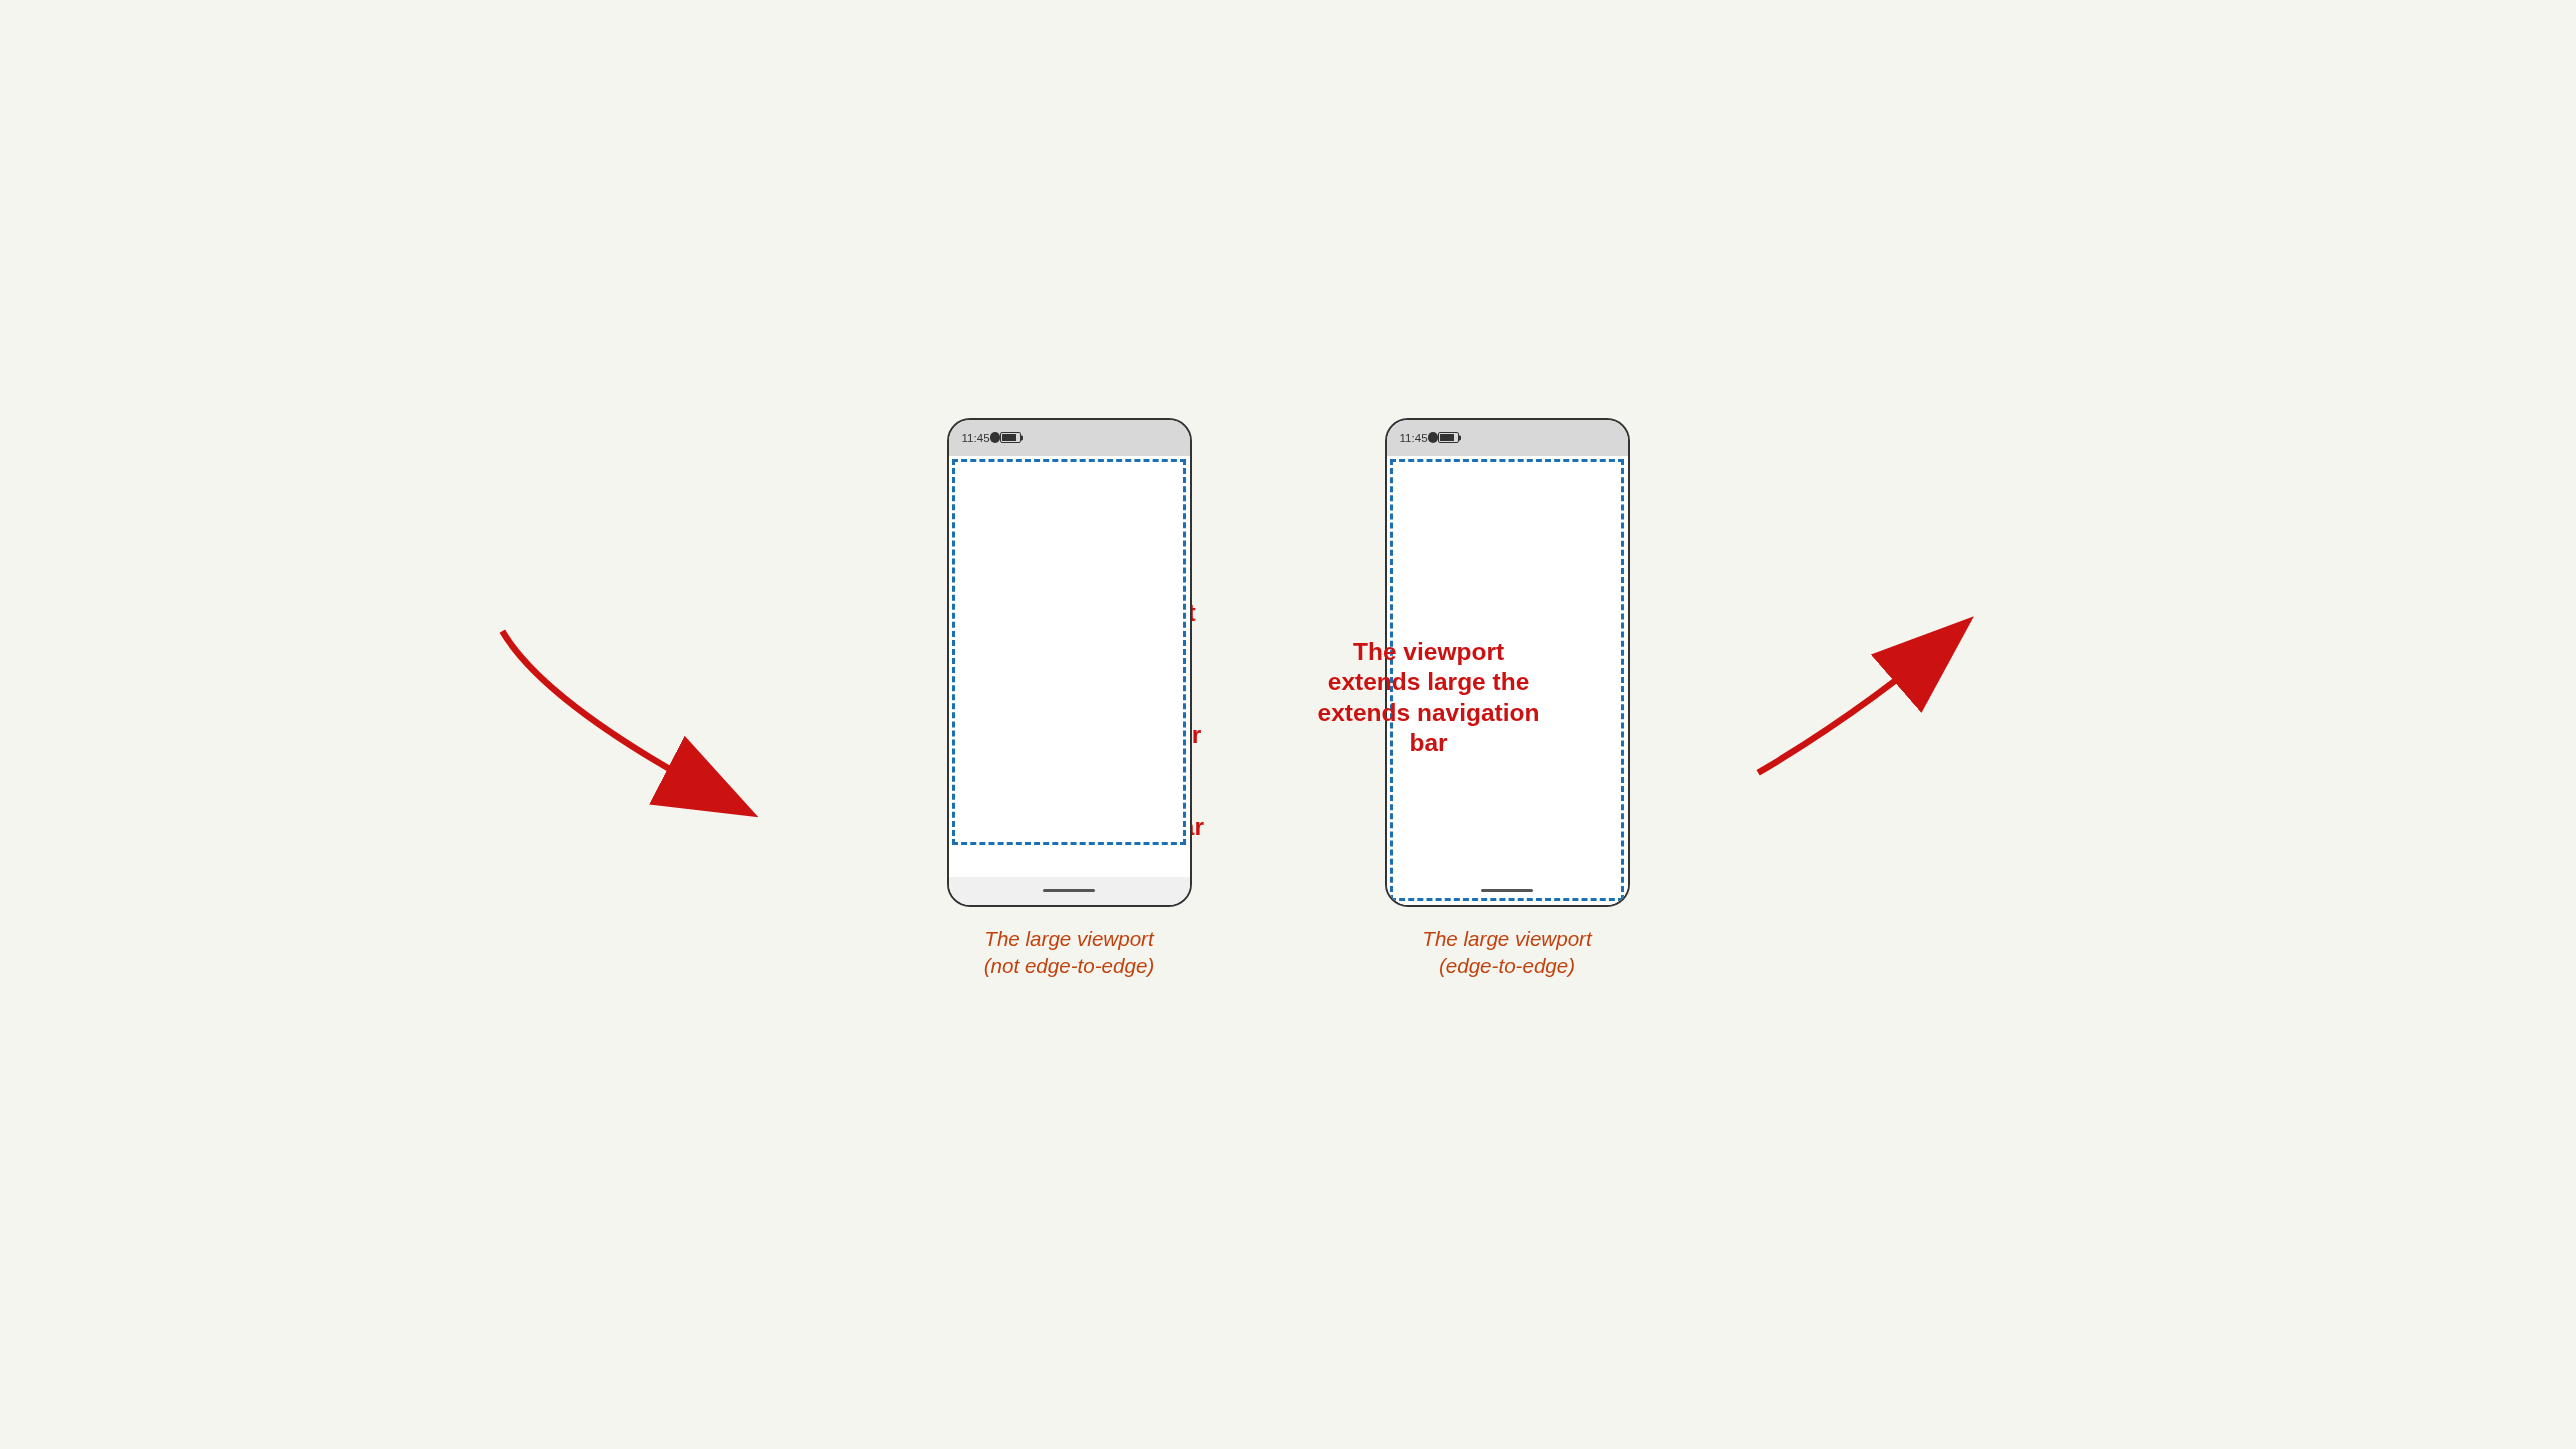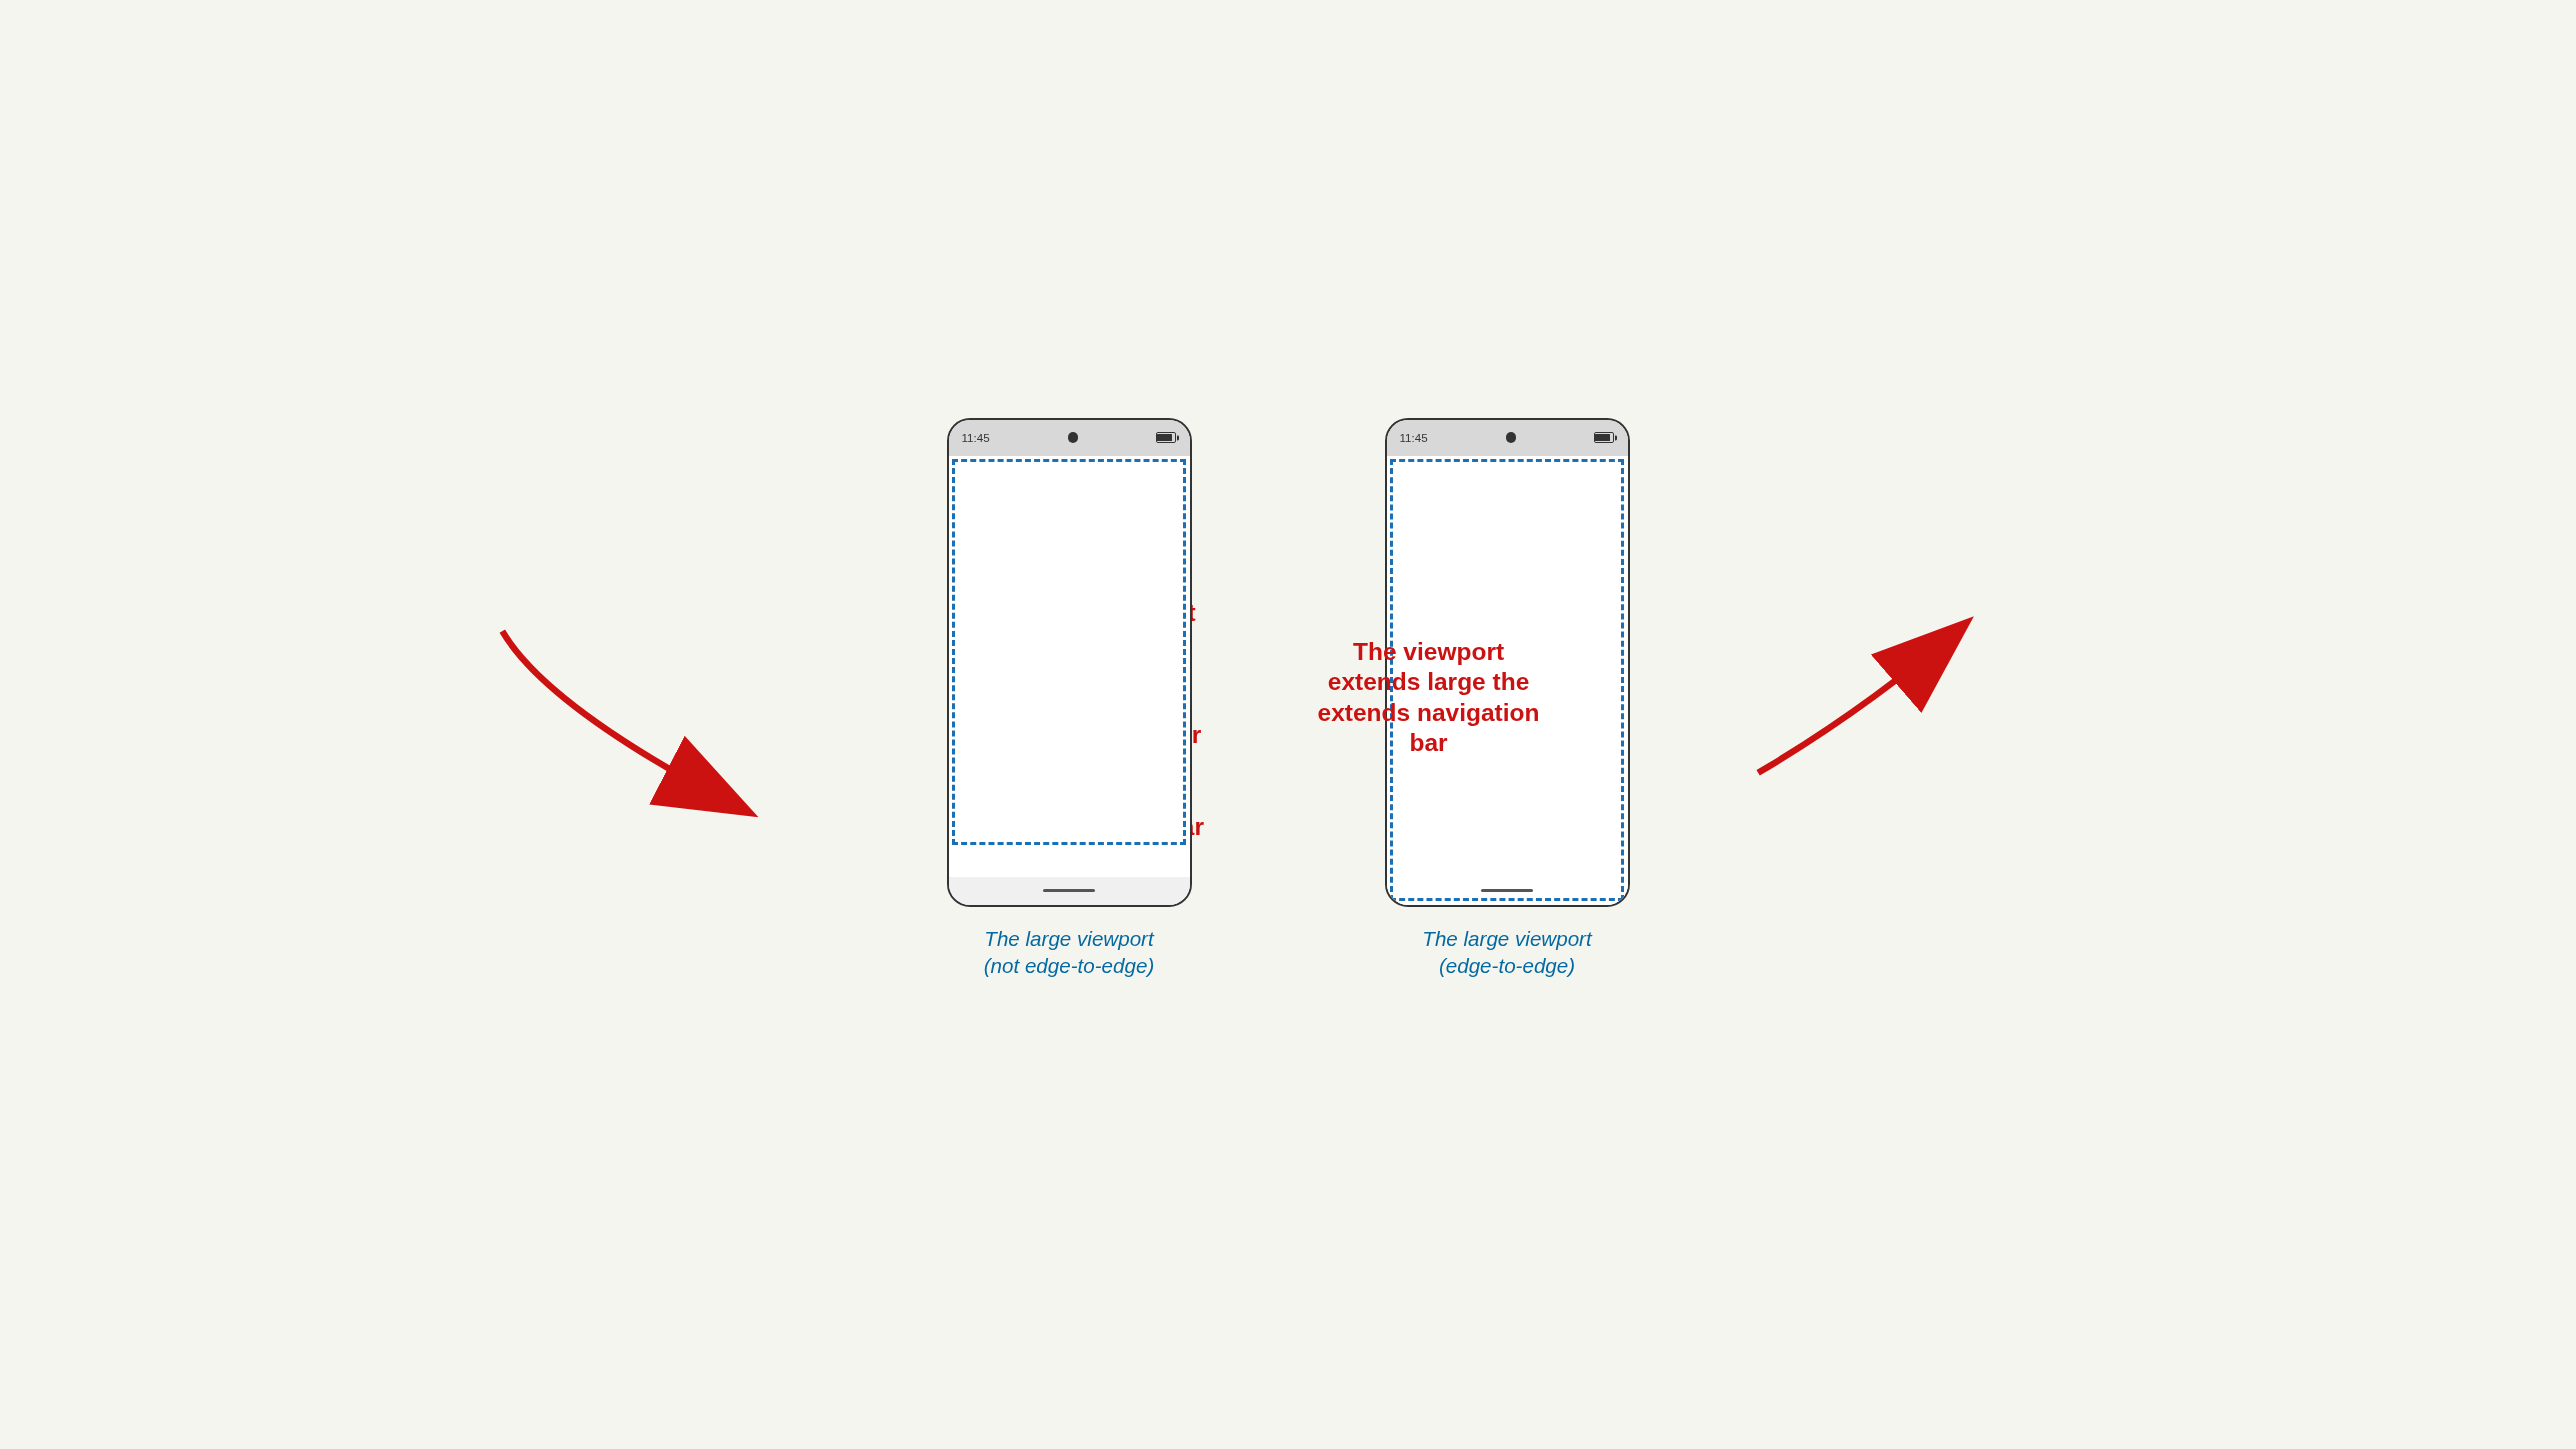--- a/index.html
+++ b/index.html
@@ -58,21 +58,20 @@
       display: flex;
       flex-direction: column;
     }
 
     
     .phone-status-bar {
       height: 36px;
       background: #d8d8d8;
       display: flex;
       align-items: center;
-      justify-content: space-between;
       padding: 0 13px;
       flex-shrink: 0;
       position: relative;
       z-index: 2;
     }
 
     .status-time {
       font-size: 11.6px;
       font-weight: 500;
       color: #333;
@@ -172,21 +171,21 @@
       left: 0;
       right: 0;
     }
 
     
     .phone-caption {
       margin-top: 19.3px;
       font-size: 20.6px;
       font-style: italic;
       text-align: center;
-      color: #0369a1;
+      color: #c2410c;
       line-height: 1.3;
     }
 
     
     .annotation {
       position: absolute;
       font-family: 'Arial Black', 'Impact', sans-serif;
       font-weight: 900;
       color: #cc1111;
       font-size: 24.5px;

